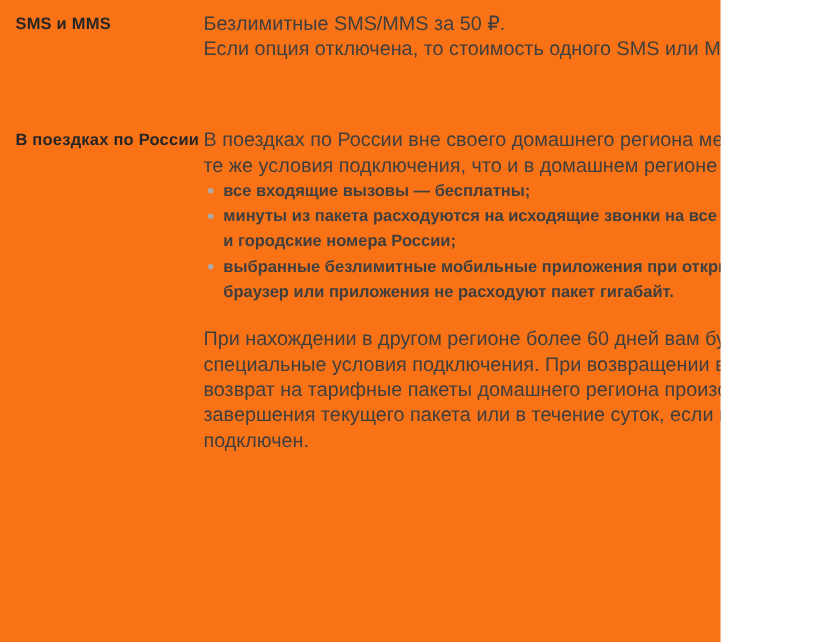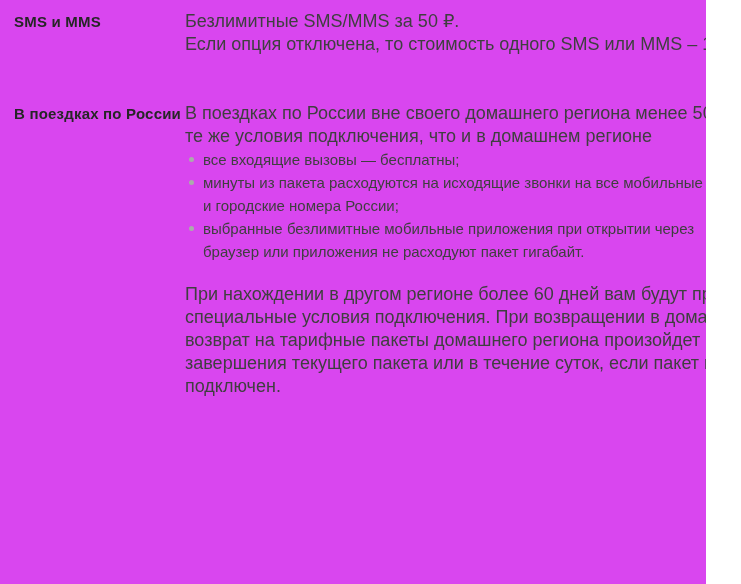--- a/index.html
+++ b/index.html
@@ -1,21 +1,21 @@
 <!DOCTYPE html>
 <html lang="ru"><head>
 <meta charset="utf-8">
 <style>
   * { margin: 0; padding: 0; box-sizing: border-box; }
   html, body { background: #ffffff; }
   .page {
     position: relative;
-    width: 706px;
+    width: 655px;
     height: 584px;
-    background: #d946ef;
+    background: #f97316;
     overflow: hidden;
     font-family: "Liberation Sans", "DejaVu Sans", sans-serif;
     font-size: 15px;
     line-height: 23px;
     color: #3f3f3f;
   }
   .row { display: flex; align-items: flex-start; }
   .label-col {
     width: 185px;
     flex-shrink: 0;
@@ -30,25 +30,26 @@
   }
   .content-col { flex: 1; min-width: 0; padding-right: 8px; }
   .para {
     white-space: pre;
     font-size: 18px;
     line-height: 23px;
     color: #3f3f3f;
   }
   .section-sms { padding-top: 10px; }
   .para-gap { margin-top: 26px; }
-  .section-travel { margin-top: 46px; }
+  .section-travel { margin-top: 60px; }
   .bullets { list-style: none; }
   .bullets li {
     position: relative;
     padding-left: 18px;
+    font-weight: bold;
   }
   .dot {
     position: absolute;
     left: 4px;
     top: 9px;
     width: 5px;
     height: 5px;
     border-radius: 50%;
     background: #ababab;
   }

